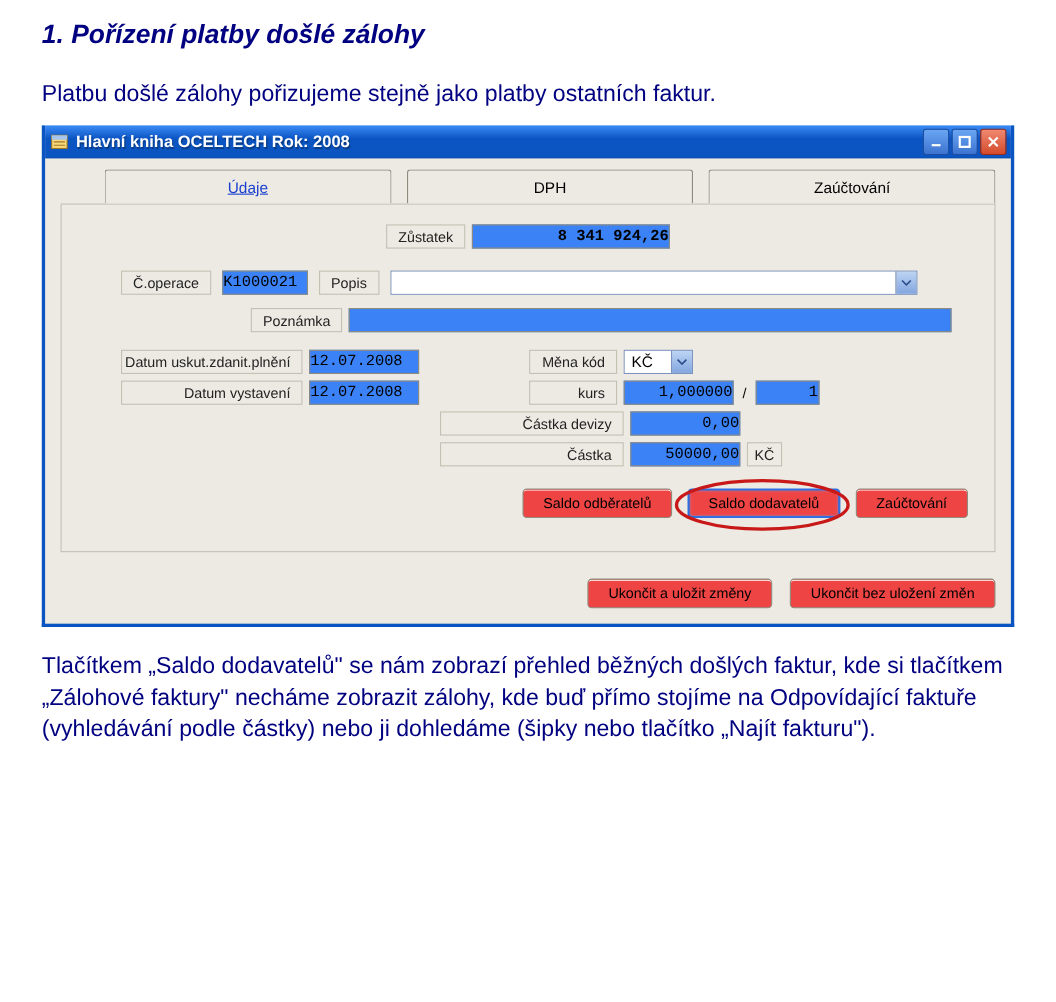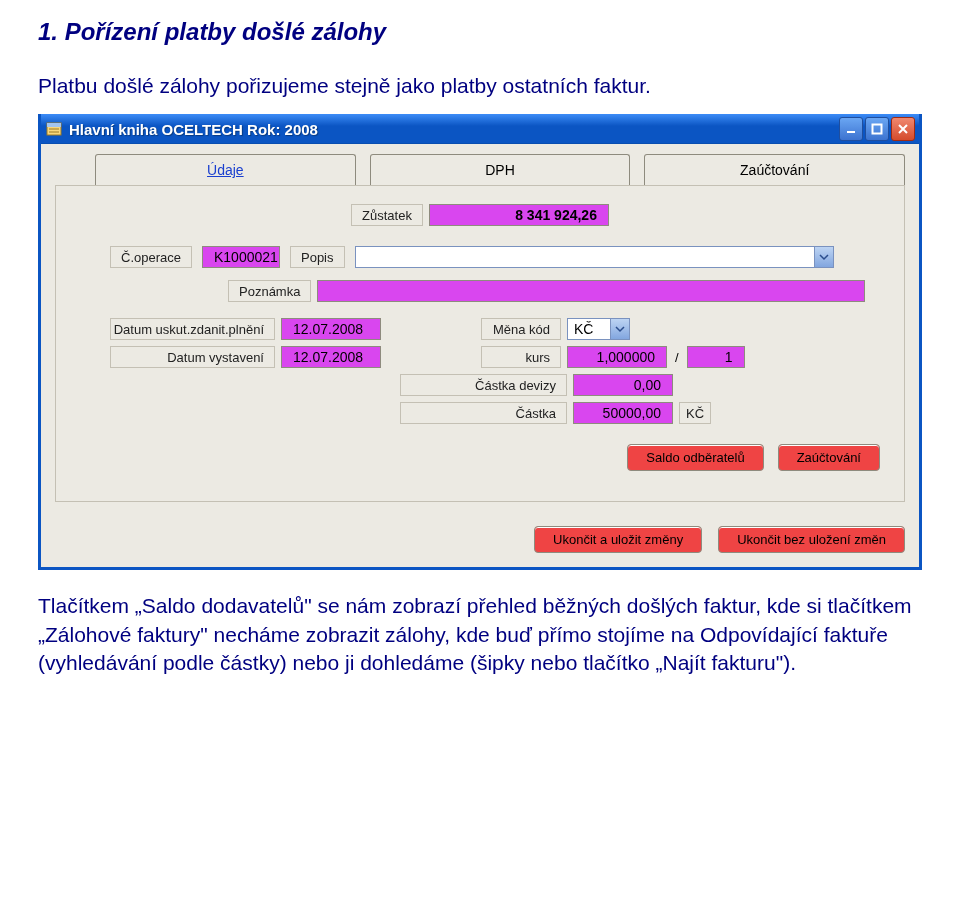--- a/index.html
+++ b/index.html
@@ -102,29 +102,30 @@
     padding: 4px 10px;
     font-size: 13px;
     color: #222;
     height: 22px;
     box-sizing: border-box;
     display: flex;
     align-items: center;
     white-space: nowrap;
   }
   .field {
-    background: #d946ef;
+    background: #3b82f6;
     border: 1px solid #8e8b7e;
-    padding: 3px 11px;
+    padding: 3px 0;
     font-size: 14px;
     height: 22px;
     box-sizing: border-box;
     color: #000;
     display: flex;
     align-items: center;
+    font-family: Liberation Mono, monospace;
   }
   .field.bold { font-weight: bold; }
   .field.right { justify-content: flex-end; }
 
   .op-row { display: flex; align-items: center; gap: 10px; margin: 10px 0 12px 30px; }
   .select-combo {
     display: flex;
     align-items: stretch;
     border: 1px solid #7a92bf;
     height: 22px;
@@ -291,20 +292,26 @@
       <span style="width:165px;"></span>
       <span style="width:106px;"></span>
       <span style="width:1px;"></span>
       <span class="lbl" style="justify-content:flex-end; width:167px;">Částka</span>
       <span class="field right" style="width:100px;">50000,00</span>
       <span class="lbl" style="width:32px; justify-content:center;">KČ</span>
     </div>
 
     <div class="bottom-btn-row">
       <span class="xp-btn">Saldo odběratelů</span>
+      <span class="ellipse">
+        <span class="xp-btn sel">Saldo dodavatelů</span>
+        <svg width="164" height="54">
+          <ellipse cx="82" cy="27" rx="78" ry="22" fill="none" stroke="#c81818" stroke-width="3"></ellipse>
+        </svg>
+      </span>
       <span class="xp-btn">Zaúčtování</span>
     </div>
 
   </div>
 
   <div class="footer-bar">
     <span class="xp-btn">Ukončit a uložit změny</span>
     <span class="xp-btn">Ukončit bez uložení změn</span>
   </div>
 

